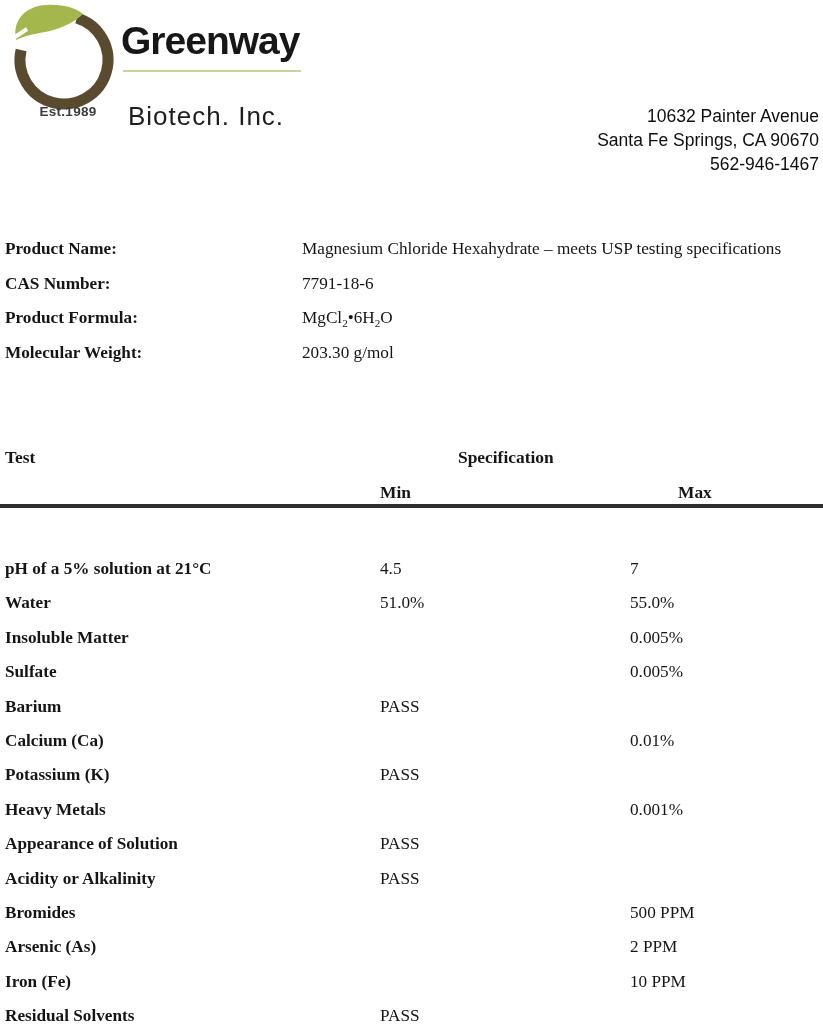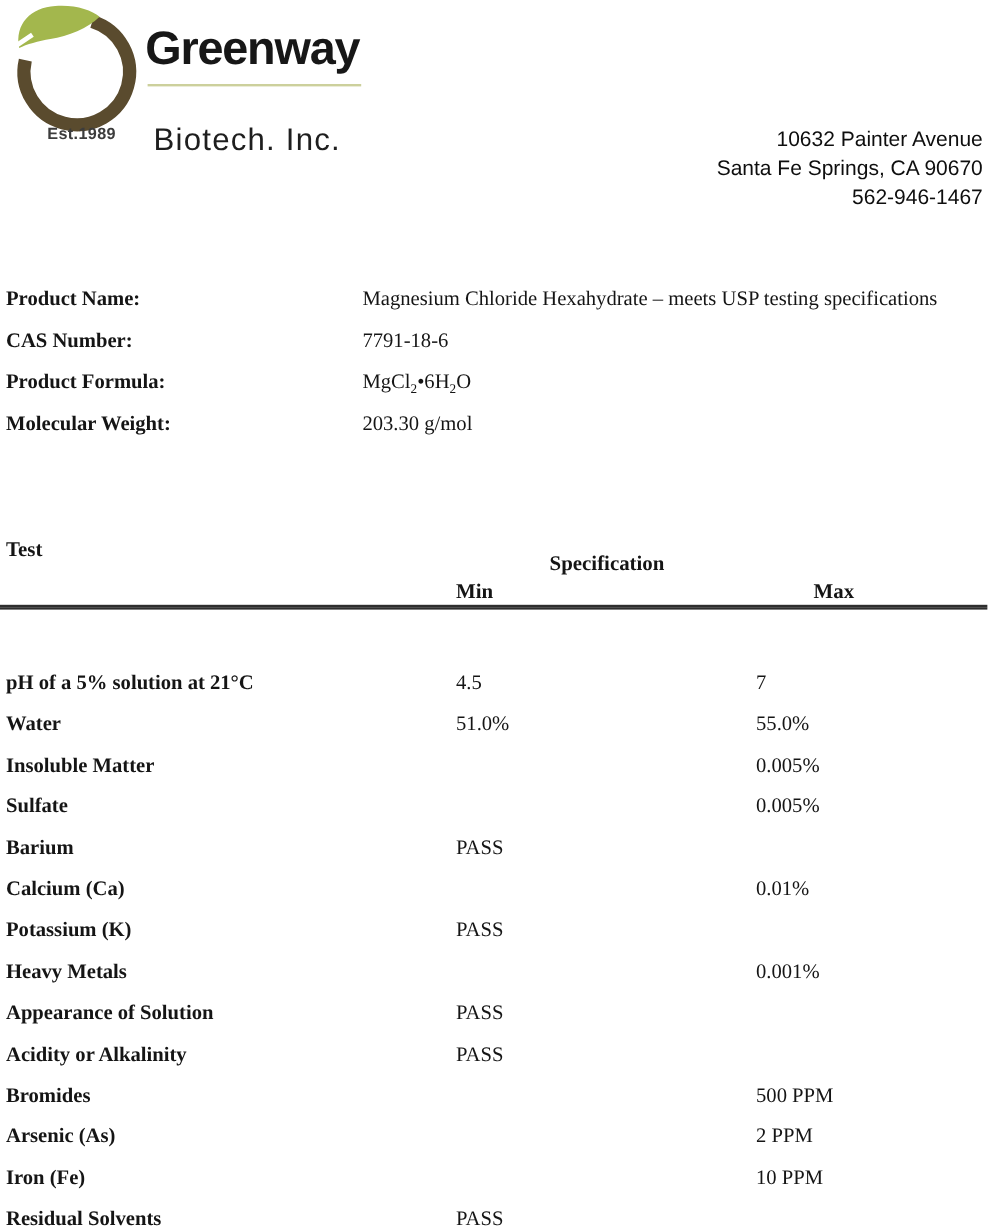--- a/index.html
+++ b/index.html
@@ -51,21 +51,21 @@
   .pi-value {
     position: absolute; left: 297px; top: 0;
     font-weight: 400; font-size: 17.2px; white-space: nowrap;
   }
   .pi-value sub { font-size: 11px; line-height: 0; }
 
   
   .spec-head { position: absolute; left: 0; top: 0; width: 823px; }
   .th { position: absolute; font-weight: 700; font-size: 17.4px; white-space: nowrap; }
   .th-test { left: 5px; top: 447px; }
-  .th-spec { left: 458px; top: 447px; margin-top: 12px; }
+  .th-spec { left: 458px; top: 447px; }
   .th-min  { left: 380px; top: 482px; text-align: right; }
   .th-max  { left: 630px; top: 482px; margin-left: 48px; }
   .double-rule {
     position: absolute; left: 0; top: 504px; width: 823px; height: 2px;
     border-top: 2.5px solid #2e2e2e; border-bottom: 2.5px solid #2e2e2e;
   }
 
   
   .spec-rows { position: absolute; left: 0; top: 551px; width: 823px; }
   .spec-row { position: relative; height: 34.4px; }

